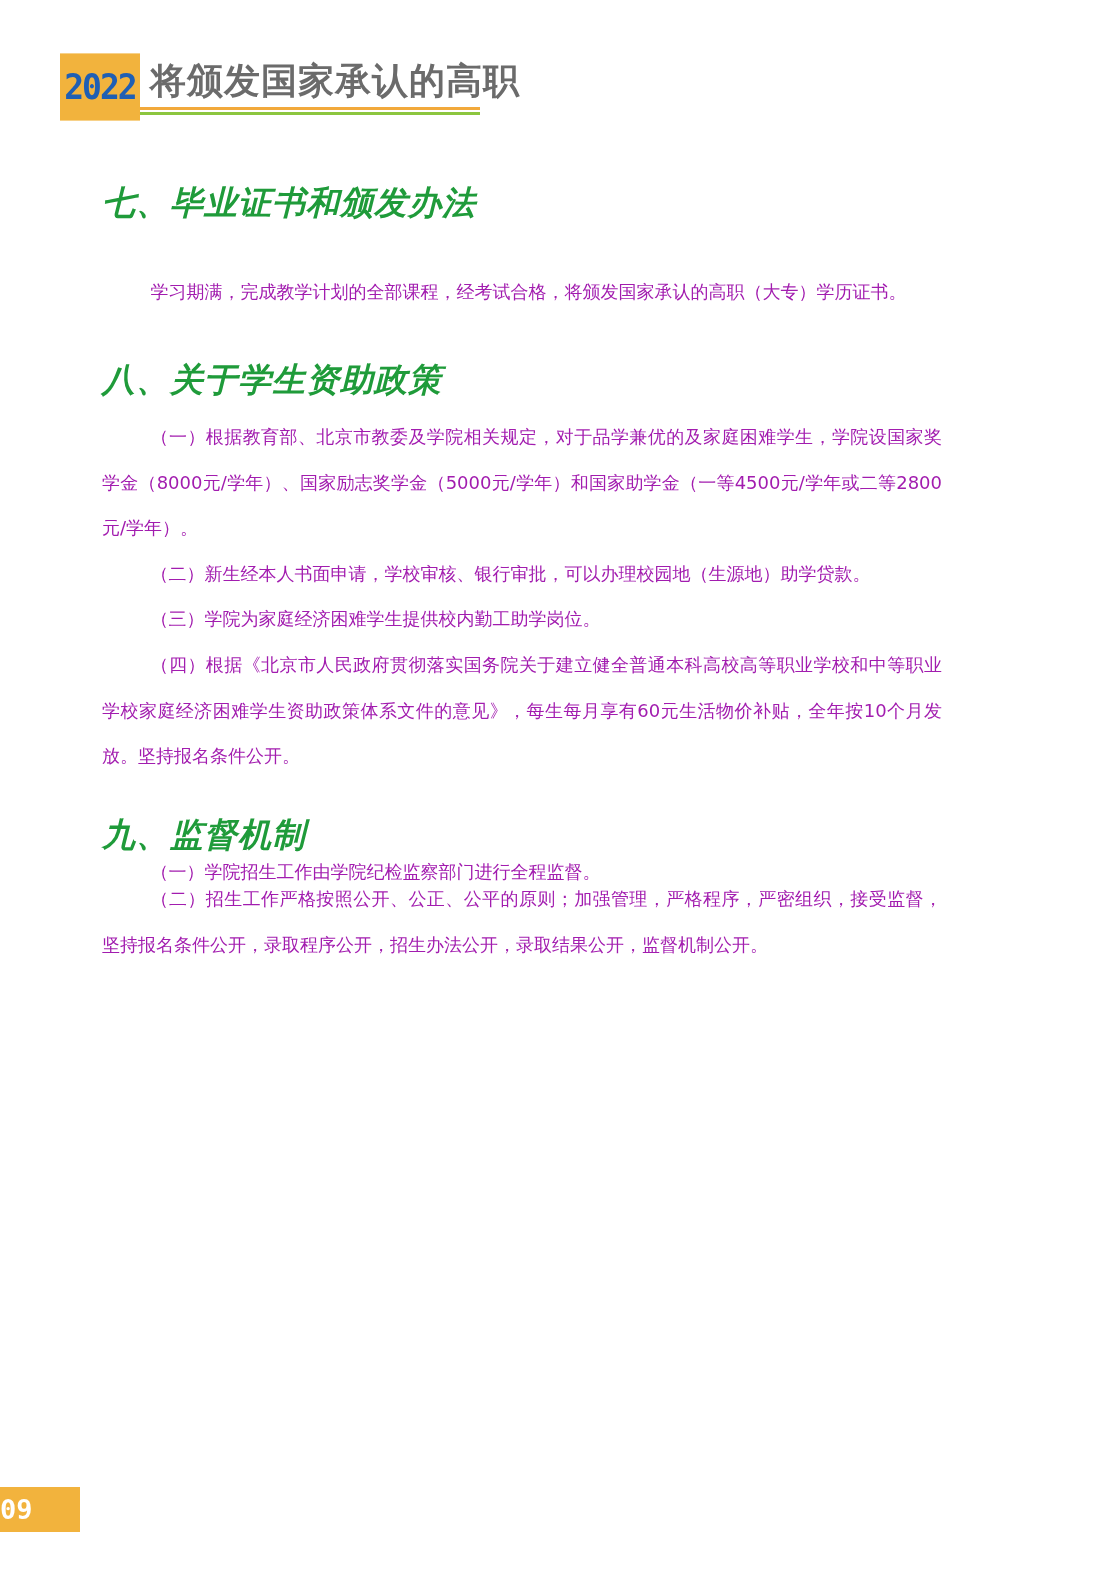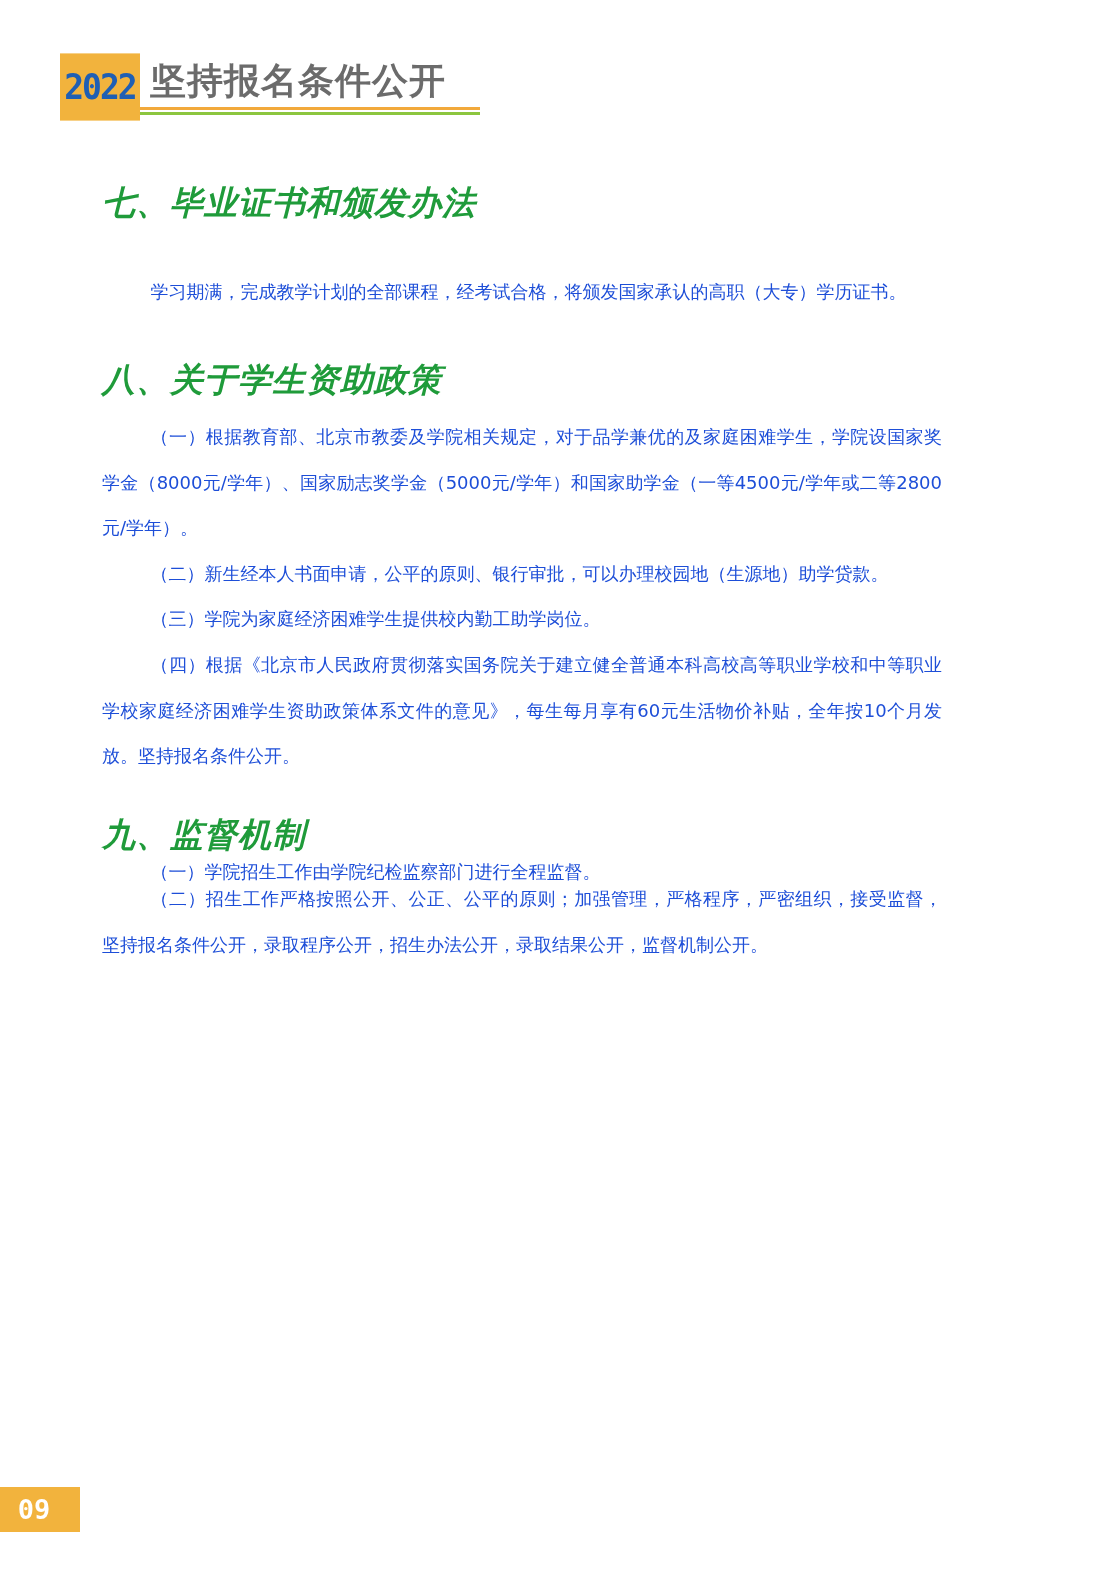--- a/index.html
+++ b/index.html
@@ -78,59 +78,59 @@
       line-height: 50px;
       letter-spacing: 1px;
       white-space: nowrap;
     }
     .para {
       position: absolute;
       left: 102px;
       width: 840px;
       font-size: 18px;
       line-height: 45.5px;
-      color: #1d4ed8;
+      color: #a21caf;
       text-align: justify;
       text-indent: 2.7em;
       margin: 0;
     }
     
     .page-number {
       position: absolute;
       left: 0;
       top: 1487px;
       width: 80px;
       height: 45px;
       background: #f2b33d;
       color: #ffffff;
       font-family: "DejaVu Sans Mono", "Liberation Mono", monospace;
       font-size: 27px;
       font-weight: bold;
       line-height: 45px;
-      text-align: center;
+      text-align: left;
       padding-right: 12px;
       box-sizing: border-box;
     }
   </style>
 </head>
 <body>
 
 <div class="header">
   <div class="year-badge">2022</div>
-  <div class="header-title">坚持报名条件公开</div>
+  <div class="header-title">将颁发国家承认的高职</div>
   <div class="header-line-orange"></div>
   <div class="header-line-green"></div>
 </div>
 
 <div class="section-heading" style="top:178px;">七、毕业证书和颁发办法</div>
 <p class="para" style="top:269px; left:102px;">学习期满，完成教学计划的全部课程，经考试合格，将颁发国家承认的高职（大专）学历证书。</p>
 
 <div class="section-heading" style="top:355px;">八、关于学生资助政策</div>
 <p class="para" style="top:414px;">（一）根据教育部、北京市教委及学院相关规定，对于品学兼优的及家庭困难学生，学院设国家奖学金（8000元/学年）、国家励志奖学金（5000元/学年）和国家助学金（一等4500元/学年或二等2800元/学年）。</p>
-<p class="para" style="top:551px;">（二）新生经本人书面申请，公平的原则、银行审批，可以办理校园地（生源地）助学贷款。</p>
+<p class="para" style="top:551px;">（二）新生经本人书面申请，学校审核、银行审批，可以办理校园地（生源地）助学贷款。</p>
 <p class="para" style="top:596px;">（三）学院为家庭经济困难学生提供校内勤工助学岗位。</p>
 <p class="para" style="top:642px;">（四）根据《北京市人民政府贯彻落实国务院关于建立健全普通本科高校高等职业学校和中等职业学校家庭经济困难学生资助政策体系文件的意见》，每生每月享有60元生活物价补贴，全年按10个月发放。坚持报名条件公开。</p>
 
 <div class="section-heading" style="top:810px;">九、监督机制</div>
 <p class="para" style="top:849px;">（一）学院招生工作由学院纪检监察部门进行全程监督。</p>
 <p class="para" style="top:876px;">（二）招生工作严格按照公开、公正、公平的原则；加强管理，严格程序，严密组织，接受监督，坚持报名条件公开，录取程序公开，招生办法公开，录取结果公开，监督机制公开。</p>
 
 <div class="page-number">09</div>
 
 </body></html>

